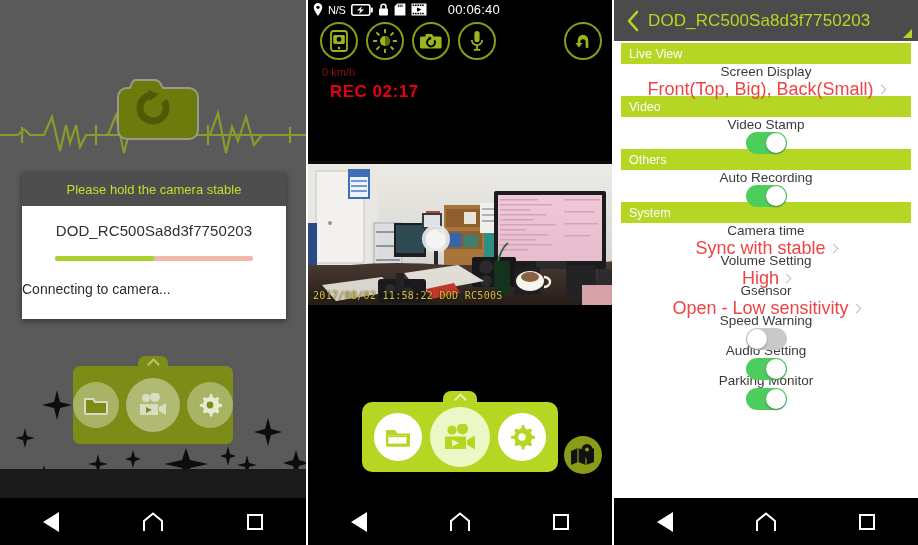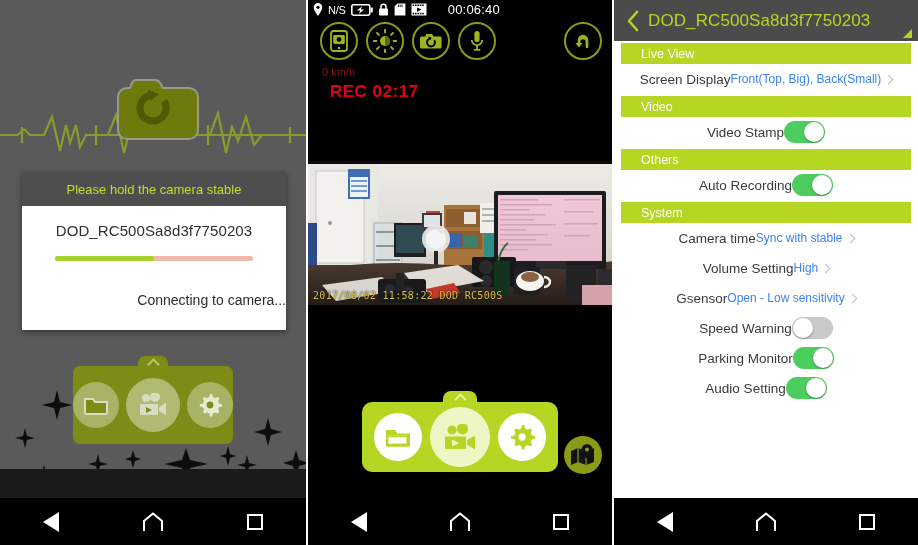--- a/index.html
+++ b/index.html
@@ -73,21 +73,21 @@
   }
   .progress-track {
     height: 5px; margin: 0 33px; background: #f0b8a8; border-radius: 2px;
     position: relative; overflow: hidden;
   }
   .progress-fill {
     position: absolute; left: 0; top: 0; bottom: 0;
     background: #a8d12a; border-radius: 2px;
   }
   .dialog-status {
-    text-align: right; color: #2c2c2c; font-size: 14px; margin-top: 31px;
+    text-align: left; color: #2c2c2c; font-size: 14px; margin-top: 20px;
   }
   .sparkle-field { position: absolute; left:0; right:0; top: 330px; height: 145px; }
   .dock {
     position: absolute; left: 50%; transform: translateX(-50%);
     top: 366px; width: 160px; height: 78px;
     background: #7d8c16; border-radius: 7px;
     display: flex; align-items: center; justify-content: center; gap: 7px;
   }
   .dock-tab {
     position: absolute; left: 50%; transform: translateX(-50%);
@@ -189,32 +189,32 @@
     color: #b5d623; font-size: 17px; letter-spacing: .1px;
   }
   .p3-sig {
     position: absolute; right: 6px; bottom: 3px;
     width: 0; height: 0;
     border-left: 9px solid transparent;
     border-bottom: 9px solid #b5d623;
   }
   .sec-head {
     height: 21px; background: #b5d623; margin: 2px 7px 0 7px;
-    display: flex; align-items: center; padding-left: 20px;
+    display: flex; align-items: center; padding-left: 8px;
     color: #ffffff; font-size: 12.5px;
   }
   .row {
     height: 30px; margin: 0 14px;
-    display: flex; align-items: center; justify-content: center;
-    color: #3a3a3a; font-size: 13.5px;
+    display: flex; align-items: center; justify-content: space-between;
+    color: #3a3a3a; font-size: 13.5px; flex-direction: column;
   }
   .row-left { white-space: nowrap; }
   .row-right {
     display: flex; align-items: center; gap: 2px;
-    color: #3b82f6; font-size: 12px;
+    color: #ef4444; font-size: 18px;
   }
   .chev-r {
     width: 7px; height: 7px;
     border-right: 1.6px solid #bdbdbd; border-top: 1.6px solid #bdbdbd;
     transform: rotate(45deg); margin-left: 2px;
   }
   .toggle {
     width: 41px; height: 22px; border-radius: 11px;
     position: relative; flex: none;
   }
@@ -608,31 +608,31 @@
             <span class="chev-r"></span>
           </div>
         </div>
         <div class="row">
           <div class="row-left">Speed Warning</div>
           <div class="toggle off">
             <div class="knob"></div>
           </div>
         </div>
         <div class="row">
+          <div class="row-left">Audio Setting</div>
+          <div class="toggle on">
+            <div class="knob"></div>
+          </div>
+        </div>
+        <div class="row">
           <div class="row-left">Parking Monitor</div>
           <div class="toggle on">
             <div class="knob"></div>
           </div>
         </div>
-        <div class="row">
-          <div class="row-left">Audio Setting</div>
-          <div class="toggle on">
-            <div class="knob"></div>
-          </div>
-        </div>
       </div>
 
     <div class="navbar">
       <div class="nav-btn">
           <div class="nav-back"></div>
         </div>
       <div class="nav-btn">
         <svg width="22" height="20" viewBox="0 0 22 20">
             <path d="M2,19 L2,9 L11,1.5 L20,9 L20,19" fill="none" stroke="#fff" stroke-width="2"></path>
           </svg>

